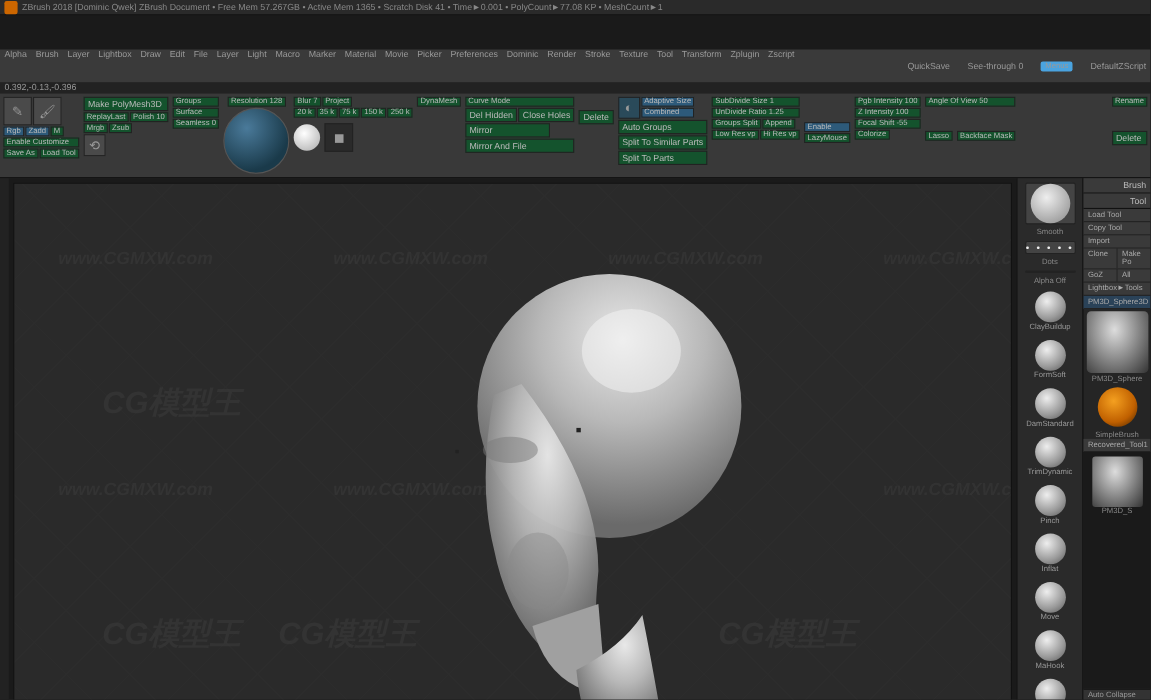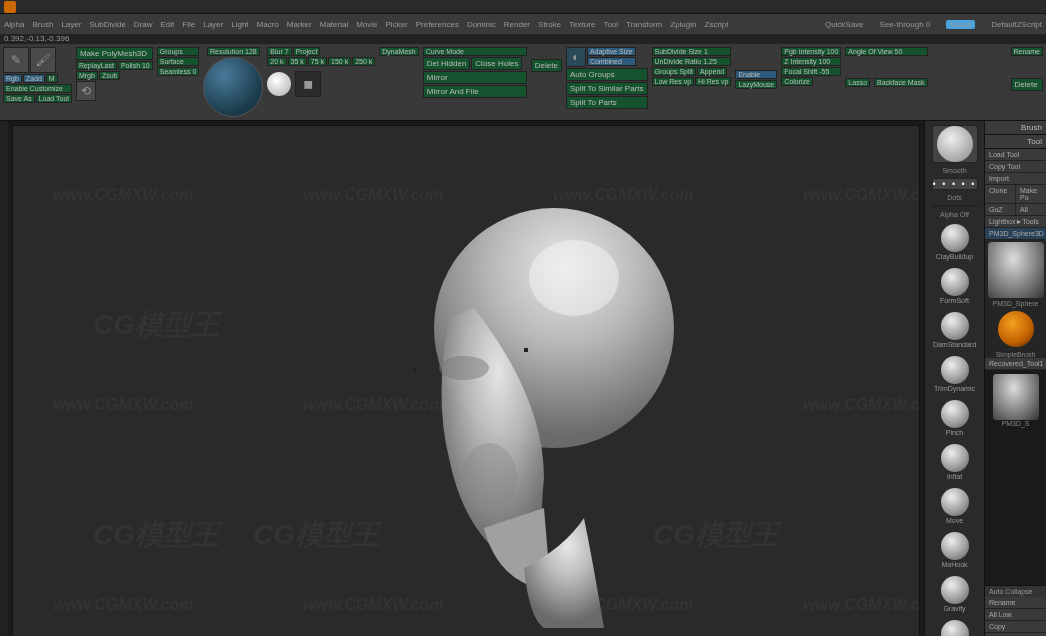--- a/index.html
+++ b/index.html
@@ -1,19 +1,19 @@
 <!DOCTYPE html>
 <html><head>
 <meta charset="utf-8">
 <style>
 * { margin: 0; padding: 0; box-sizing: border-box; font-family: Arial, sans-serif; }
 body { background: #1a1a1a; color: #999; font-size: 9px; width: 1046px; height: 636px; overflow: hidden; position: relative; }
 .top-bar { background: #2a2a2a; height: 14px; display: flex; align-items: center; padding: 0 4px; font-size: 8px; color: #888; border-bottom: 1px solid #111; }
 .top-bar .logo { width: 12px; height: 12px; background: #cc6600; margin-right: 4px; border-radius: 2px; }
-.menu-bar { background: #3a3a3a; height: 20px; display: flex; align-items: center; padding: 0 4px; font-size: 8px; gap: 8px; }
+.menu-bar { background: #3a3a3a; height: 30px; display: flex; padding: 0 4px; font-size: 8px; gap: 8px; margin-top: 31px; }
 .menu-bar span { color: #999; cursor: pointer; }
 .quick-right { margin-left: auto; display: flex; gap: 16px; align-items: center; }
 .toggle { background: #4aa3df; border-radius: 2px; padding: 1px 4px; color: #fff; font-size: 7px; }
 .coord-bar { background: #222; height: 10px; padding: 0 4px; font-size: 8px; color: #999; }
 .shelf { background: #393939; display: flex; align-items: stretch; padding: 2px; gap: 2px; min-height: 72px; border-bottom: 1px solid #111; }
 .shelf-group { display: flex; flex-direction: column; gap: 1px; padding: 1px; }
 .btn { background: #14532d; color: #bbb; font-size: 8px; padding: 1px 3px; border: 1px solid #222; cursor: pointer; white-space: nowrap; text-align: left; }
 .btn.accent { background: #2d5a7a; }
 .btn.small { font-size: 7px; padding: 0px 2px; }
 .icon-btn { background: #4a4a4a; width: 26px; height: 26px; border: 1px solid #222; display: flex; align-items: center; justify-content: center; font-size: 12px; cursor: pointer; }
@@ -39,27 +39,28 @@
 .simple-brush { width: 36px; height: 36px; margin: 4px auto; border-radius: 50%; background: radial-gradient(circle at 40% 35%, #f4a020, #c06000 60%, #402000); }
 .section-hdr { background: #333; padding: 2px 4px; font-size: 7px; color: #999; border-top: 1px solid #111; }
 .left-thin { width: 8px; background: #222; }
 svg.head { width: 100%; height: 100%; }
 </style>
 </head>
 <body>
 
 <div class="top-bar">
   <div class="logo"></div>
+  <span>ZBrush 2018 [Dominic Qwek]  ZBrush Document  • Free Mem 57.267GB • Active Mem 1365 • Scratch Disk 41 • Time►0.001 • PolyCount►77.08 KP • MeshCount►1</span>
 </div>
 
 <div class="menu-bar">
   <span>Alpha</span>
   <span>Brush</span>
   <span>Layer</span>
-  <span>SubDivide</span>
+  <span>Lightbox</span>
   <span>Draw</span>
   <span>Edit</span>
   <span>File</span>
   <span>Layer</span>
   <span>Light</span>
   <span>Macro</span>
   <span>Marker</span>
   <span>Material</span>
   <span>Movie</span>
   <span>Picker</span>
@@ -151,21 +152,21 @@
     <div class="btn small">DynaMesh</div>
     <div style="height:40px"></div>
   </div>
 
   <div class="shelf-group">
     <div class="btn small">Curve Mode</div>
     <div style="display:flex;gap:1px">
       <div class="btn">Del Hidden</div>
       <div class="btn">Close Holes</div>
     </div>
-    <div class="btn" style="width:104px">Mirror</div>
+    <div class="btn" style="width:77px">Mirror</div>
     <div class="btn">Mirror And File</div>
   </div>
 
   <div class="shelf-group">
     <div style="height:11px"></div>
     <div class="btn">Delete</div>
   </div>
 
   <div class="shelf-group">
     <div style="display:flex;gap:1px">

